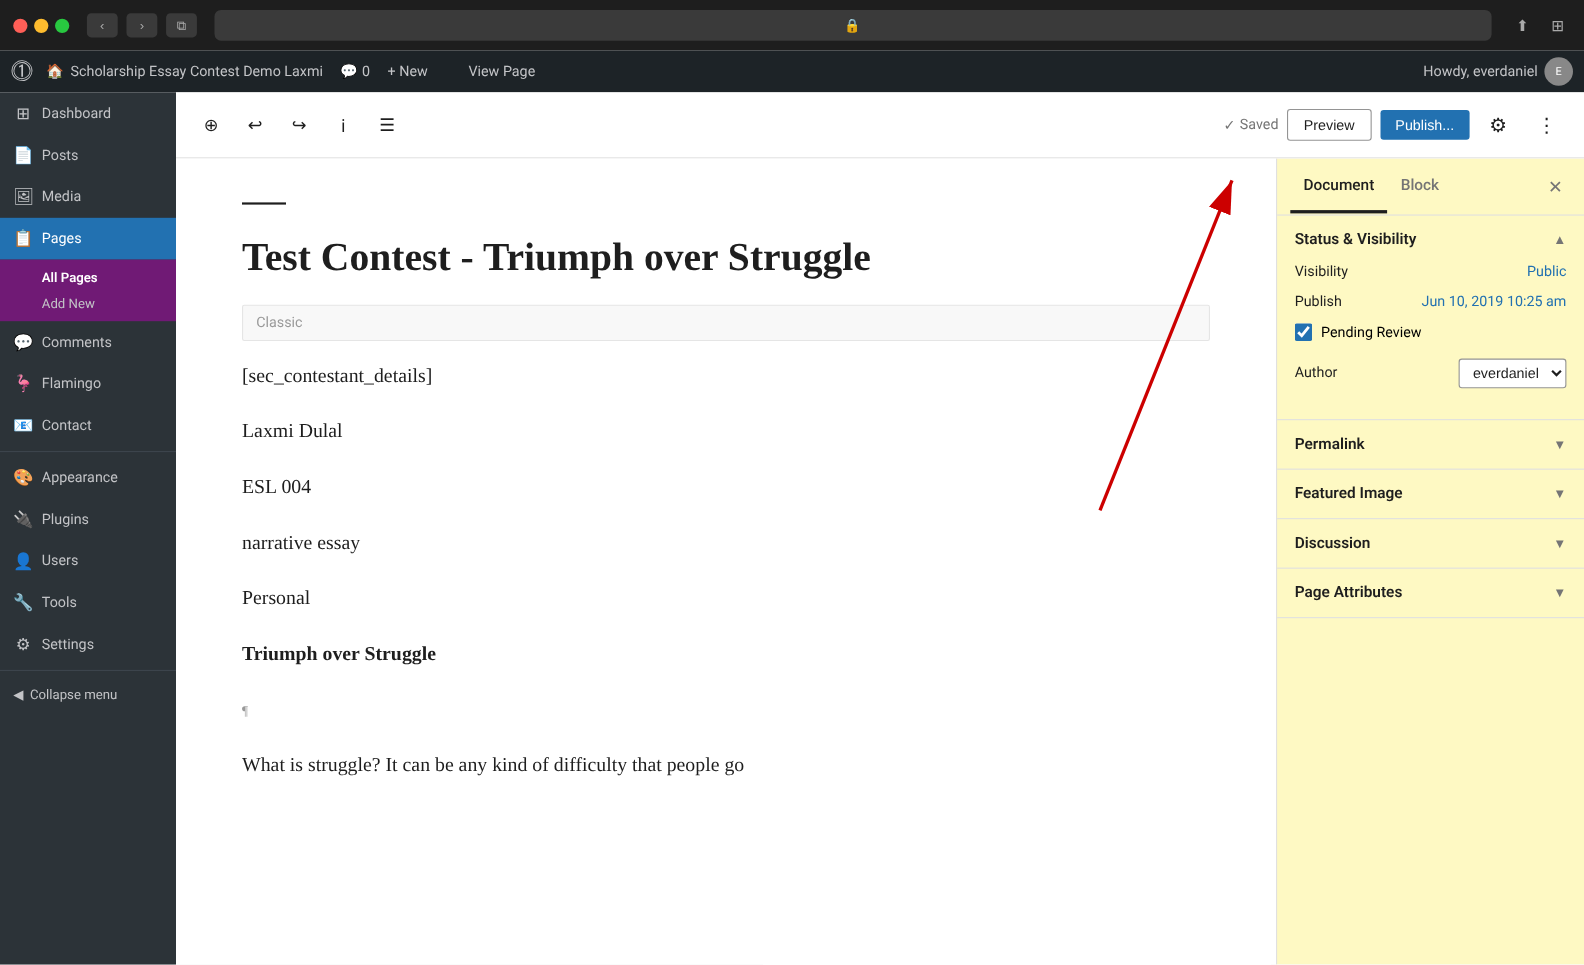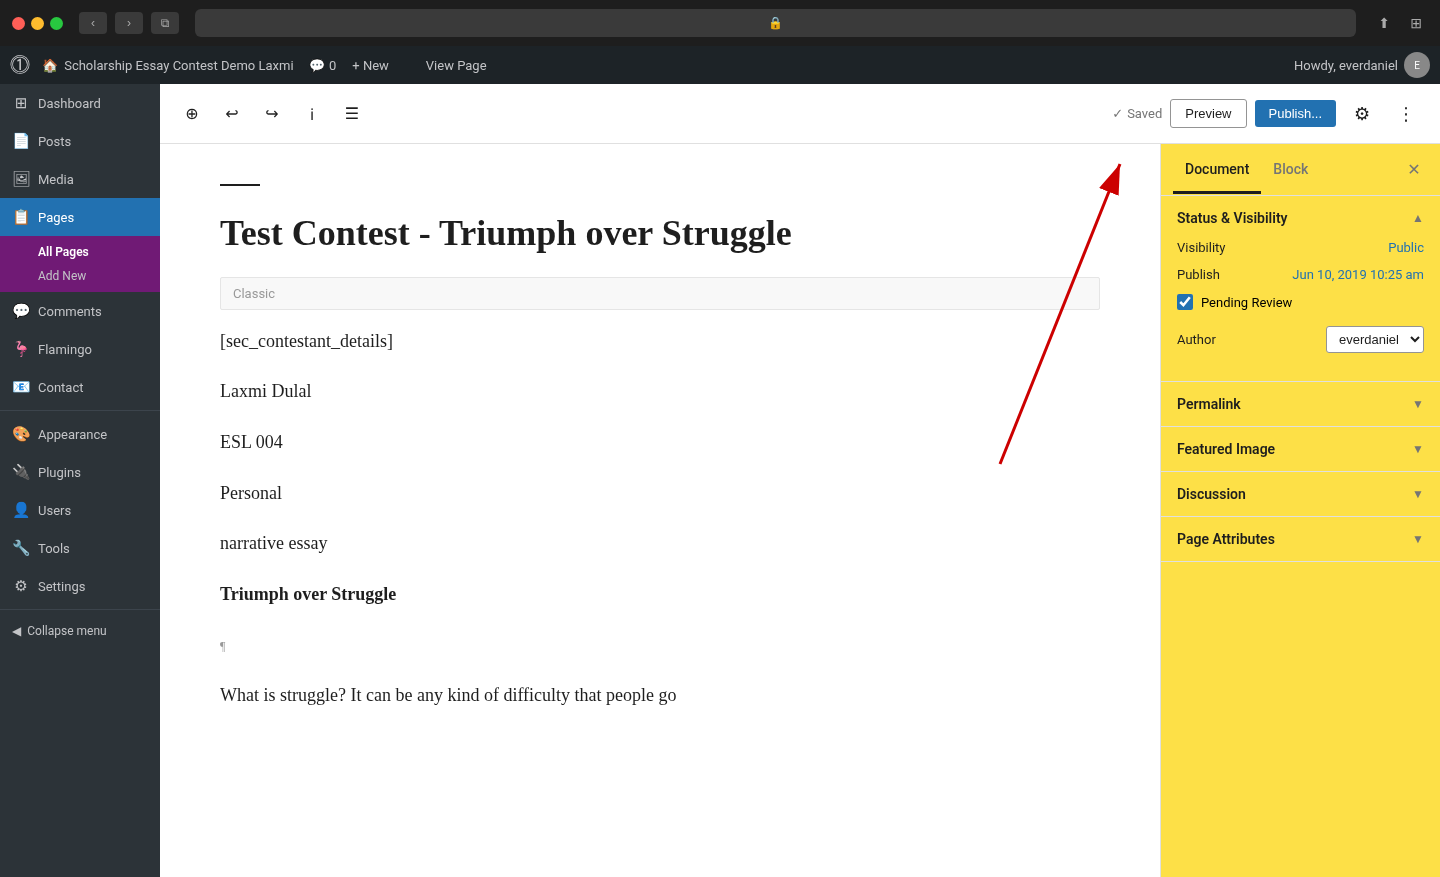--- a/index.html
+++ b/index.html
@@ -101,21 +101,21 @@
     .classic-block { background: #f8f8f8; border: 1px solid #e5e5e5; padding: 8px 12px; margin-bottom: 16px; color: #999; font-size: 13px; border-radius: 2px; }
     .post-content { font-size: 18px; color: #1e1e1e; line-height: 1.7; font-family: Georgia, serif; }
     .post-content p { margin-bottom: 20px; }
     .post-content .bold-heading { font-weight: 700; }
     .post-content .small-icon { font-size: 12px; color: #999; }
 
     
     .arrow-overlay { position: absolute; top: 0; left: 0; pointer-events: none; }
 
     
-    .right-panel { width: 280px; background: #fde047; border-left: 1px solid #e0e0e0; display: flex; flex-direction: column; overflow-y: auto; }
+    .right-panel { width: 280px; background: #fef9c3; border-left: 1px solid #e0e0e0; display: flex; flex-direction: column; overflow-y: auto; }
     .panel-tabs { display: flex; border-bottom: 1px solid #e0e0e0; align-items: center; padding: 0 12px; height: 52px; }
     .panel-tab { padding: 14px 12px; font-size: 14px; font-weight: 500; color: #757575; cursor: pointer; border-bottom: 3px solid transparent; margin-bottom: -1px; }
     .panel-tab.active { color: #1e1e1e; border-bottom-color: #1e1e1e; }
     .panel-close { margin-left: auto; cursor: pointer; color: #757575; font-size: 16px; width: 28px; height: 28px; display: flex; align-items: center; justify-content: center; }
 
     
     .panel-section { border-bottom: 1px solid #e0e0e0; }
     .panel-section-header { display: flex; align-items: center; justify-content: space-between; padding: 14px 16px; cursor: pointer; font-size: 14px; font-weight: 600; color: #1e1e1e; }
     .panel-section-header .chevron { color: #757575; font-size: 12px; }
     .panel-section-body { padding: 0 16px 16px; }
@@ -277,22 +277,22 @@
         <h1 class="post-title">Test Contest - Triumph over Struggle</h1>
 
         <div class="classic-block">
           <span>Classic</span>
         </div>
 
         <div class="post-content">
           <p>[sec_contestant_details]</p>
           <p>Laxmi Dulal</p>
           <p>ESL 004</p>
+          <p>narrative essay</p>
           <p>Personal</p>
-          <p>narrative essay</p>
           <p class="bold-heading">Triumph over Struggle</p>
           <p><span class="small-icon">¶</span></p>
           <p>What is struggle? It can be any kind of difficulty that people go</p>
         </div>
       </div>
 
       <div class="right-panel">
         <div class="panel-tabs">
           <div class="panel-tab active">
             <span>Document</span>

